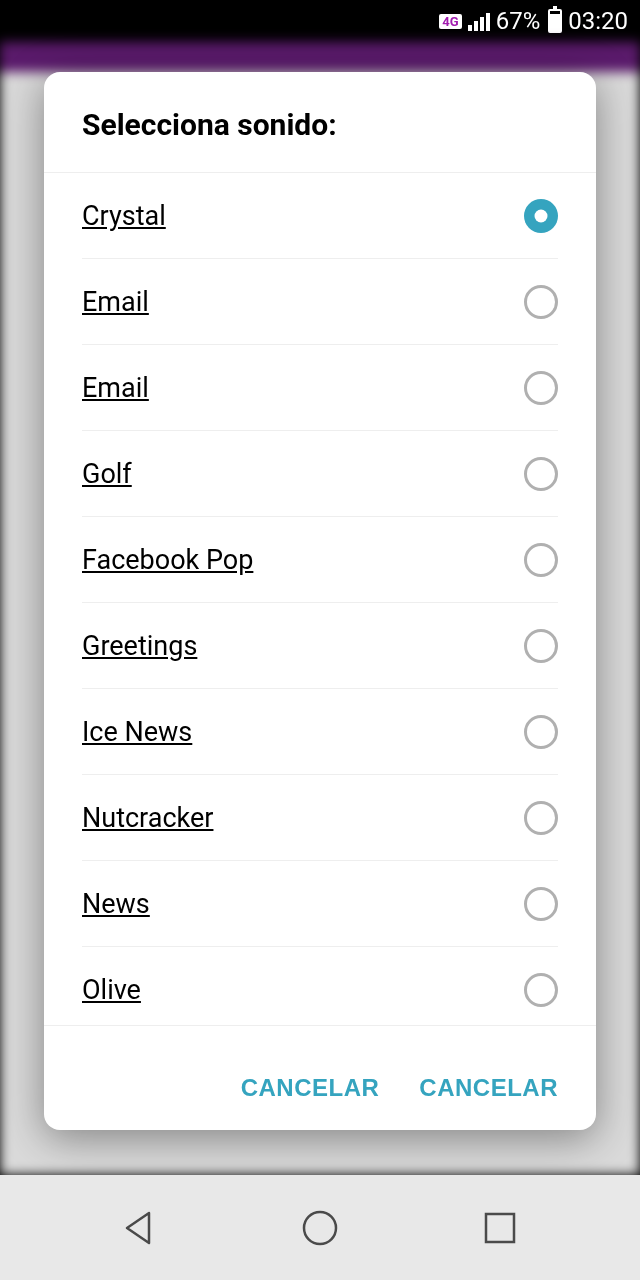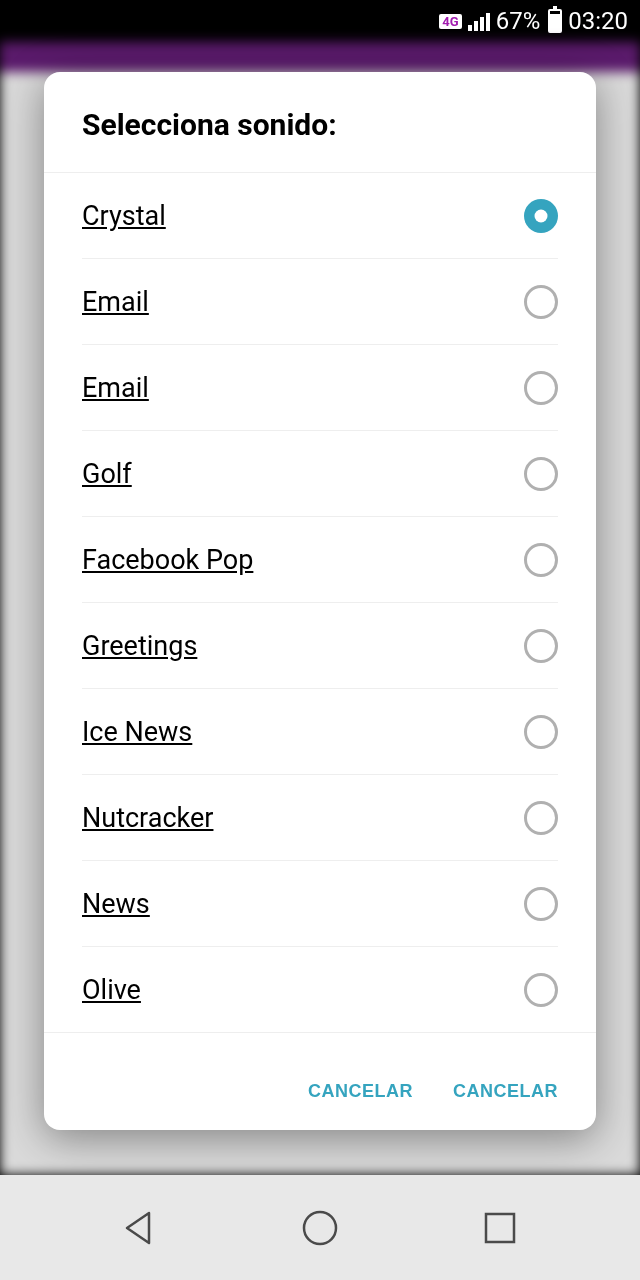--- a/index.html
+++ b/index.html
@@ -141,21 +141,21 @@
       border-radius: 50%;
     }
     .dialog-actions {
       display: flex;
       justify-content: flex-end;
       gap: 40px;
       padding: 28px 38px;
       border-top: 1px solid #eee;
     }
     .dialog-btn {
-      font-size: 18px;
+      font-size: 24px;
       font-weight: 700;
       color: #35a4bf;
       background: none;
       border: none;
       cursor: pointer;
       letter-spacing: 0.5px;
       margin-top: 20px;
     }
     .nav-bar {
       position: absolute;

